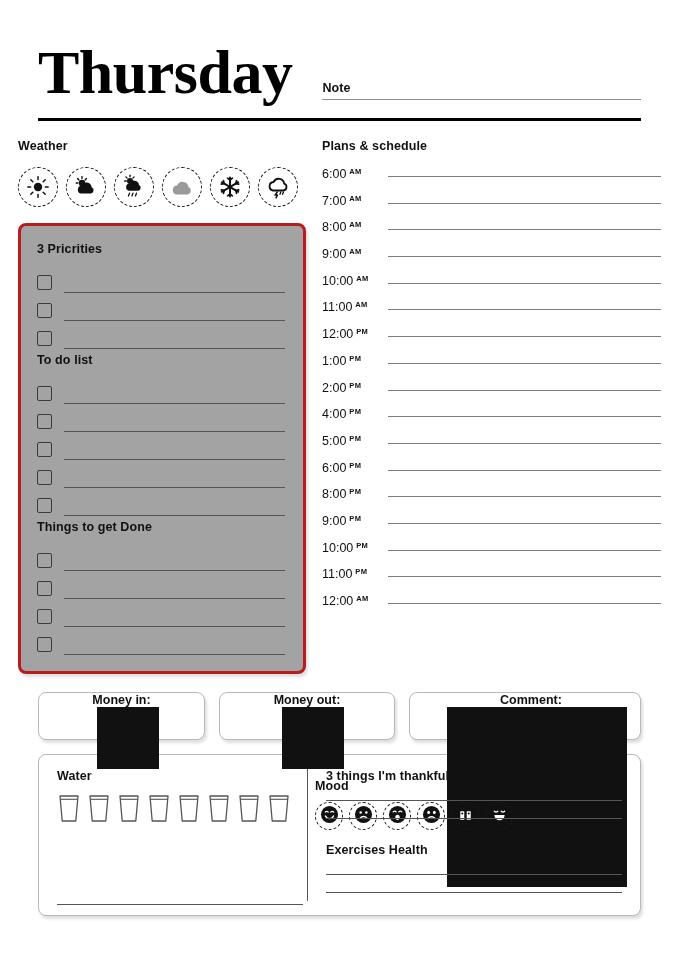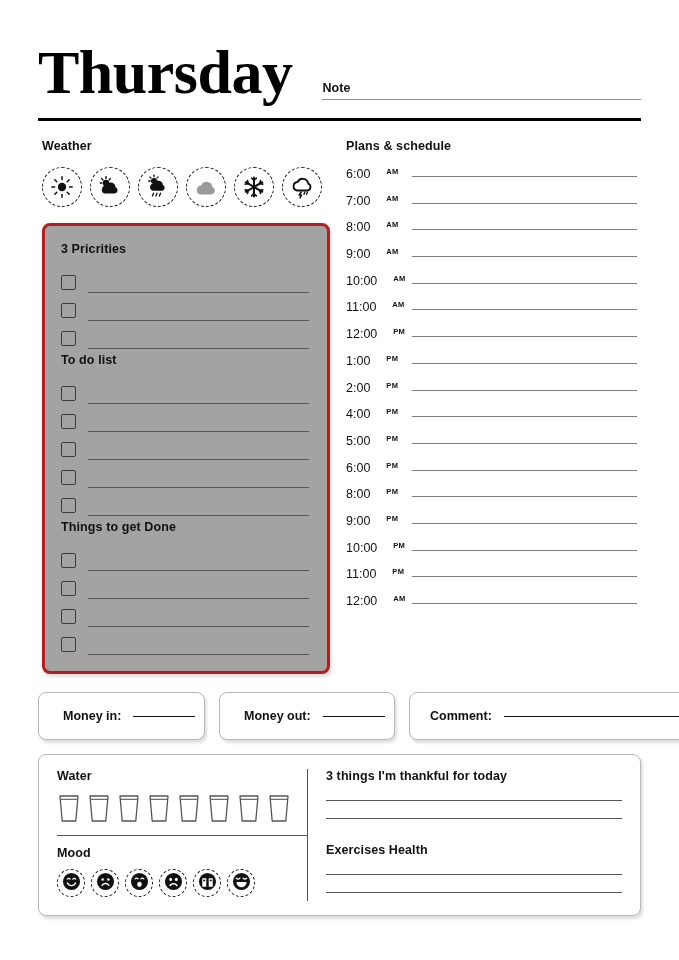--- a/index.html
+++ b/index.html
@@ -51,21 +51,21 @@
 
   .thick-rule {
     margin: 10px 38px 0 38px;
     height: 3px;
     background: #000;
   }
 
   
   .columns {
     display: flex;
-    padding: 0 42px;
+    padding: 0 18px;
     margin-top: 18px;
   }
   .col-left { width: 288px; flex: 0 0 288px; }
   .col-right { flex: 1 1 auto; margin-left: 16px; }
 
   .section-title {
     font-size: 12.5px;
     font-weight: bold;
     letter-spacing: 0.1px;
     margin-bottom: 14px;
@@ -125,21 +125,21 @@
     width: 66px;
     flex: 0 0 66px;
     font-size: 12.5px;
     color: #111;
     white-space: nowrap;
   }
   .sched-time sup {
     font-size: 7.5px;
     font-weight: bold;
     letter-spacing: 0.3px;
-    margin-left: 16px;
+    margin-left: 3px;
     vertical-align: 4px;
   }
   .sched-line {
     flex: 1 1 auto;
     height: 1px;
     background: #7d7d7d;
     position: relative;
     top: -1px;
   }
 
@@ -150,22 +150,23 @@
     margin-top: 18px;
     gap: 14px;
   }
   .money-box {
     border: 1px solid #b8b8b8;
     border-radius: 8px;
     box-shadow: 2px 3px 3px rgba(0,0,0,0.13);
     height: 48px;
     display: flex;
     align-items: center;
-    padding: 0 24px;
+    padding: 0 8px;
     background: #fff;
+    flex-direction: column;
   }
   .money-in { width: 167px; flex: 0 0 167px; }
   .money-out { width: 176px; flex: 0 0 176px; }
   .comment-box { flex: 1 1 auto; padding-left: 20px; }
   .money-label { font-size: 12.5px; font-weight: bold; white-space: nowrap; }
   .money-line { height: 1px; background: #111; margin-left: 12px; }
   .money-line.short { width: 62px; flex: 0 0 62px; }
   .money-line.long { width: 180px; flex: 0 0 180px; }
 
   
@@ -174,21 +175,21 @@
     border: 1px solid #b8b8b8;
     border-radius: 8px;
     box-shadow: 2px 3px 3px rgba(0,0,0,0.13);
     background: #fff;
     display: flex;
     height: 162px;
   }
   .bottom-left {
     width: 268px; flex: 0 0 268px;
     padding: 14px 0 10px 18px;
-    display: flex; flex-direction: column;
+    display: flex; flex-direction: row; gap: 12px;
   }
   .bottom-divider { width: 1px; background: #555; margin: 14px 0; }
   .bottom-right {
     flex: 1 1 auto;
     padding: 14px 18px 10px 18px;
   }
 
   .water-block { border-bottom: 1px solid #555; padding-bottom: 11px; padding-right: 12px; }
   .glasses { display: flex; gap: 6px; margin-top: 9px; }
   .glass { width: 24px; height: 32px; }

